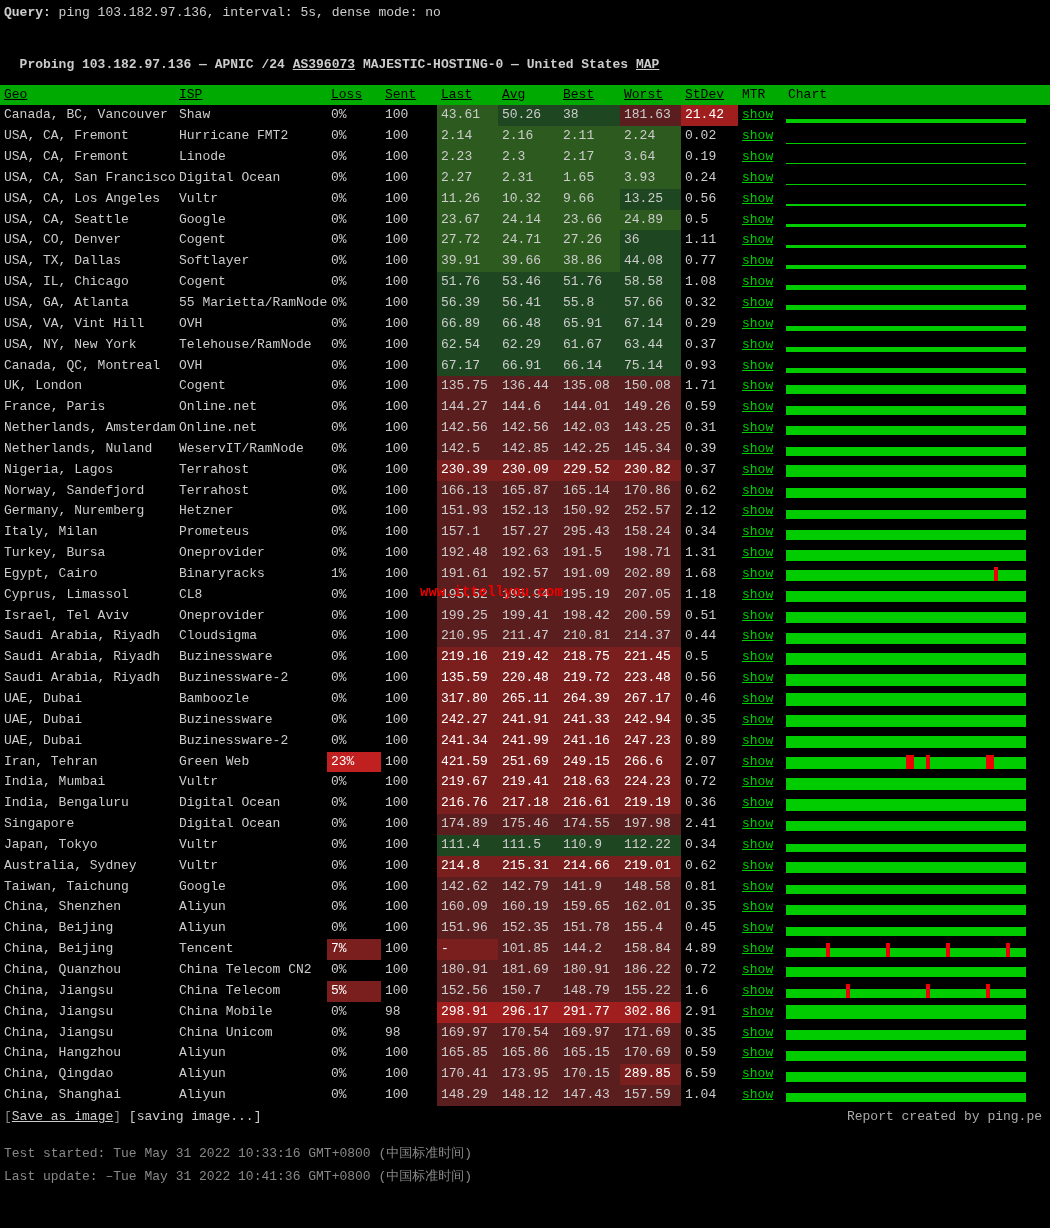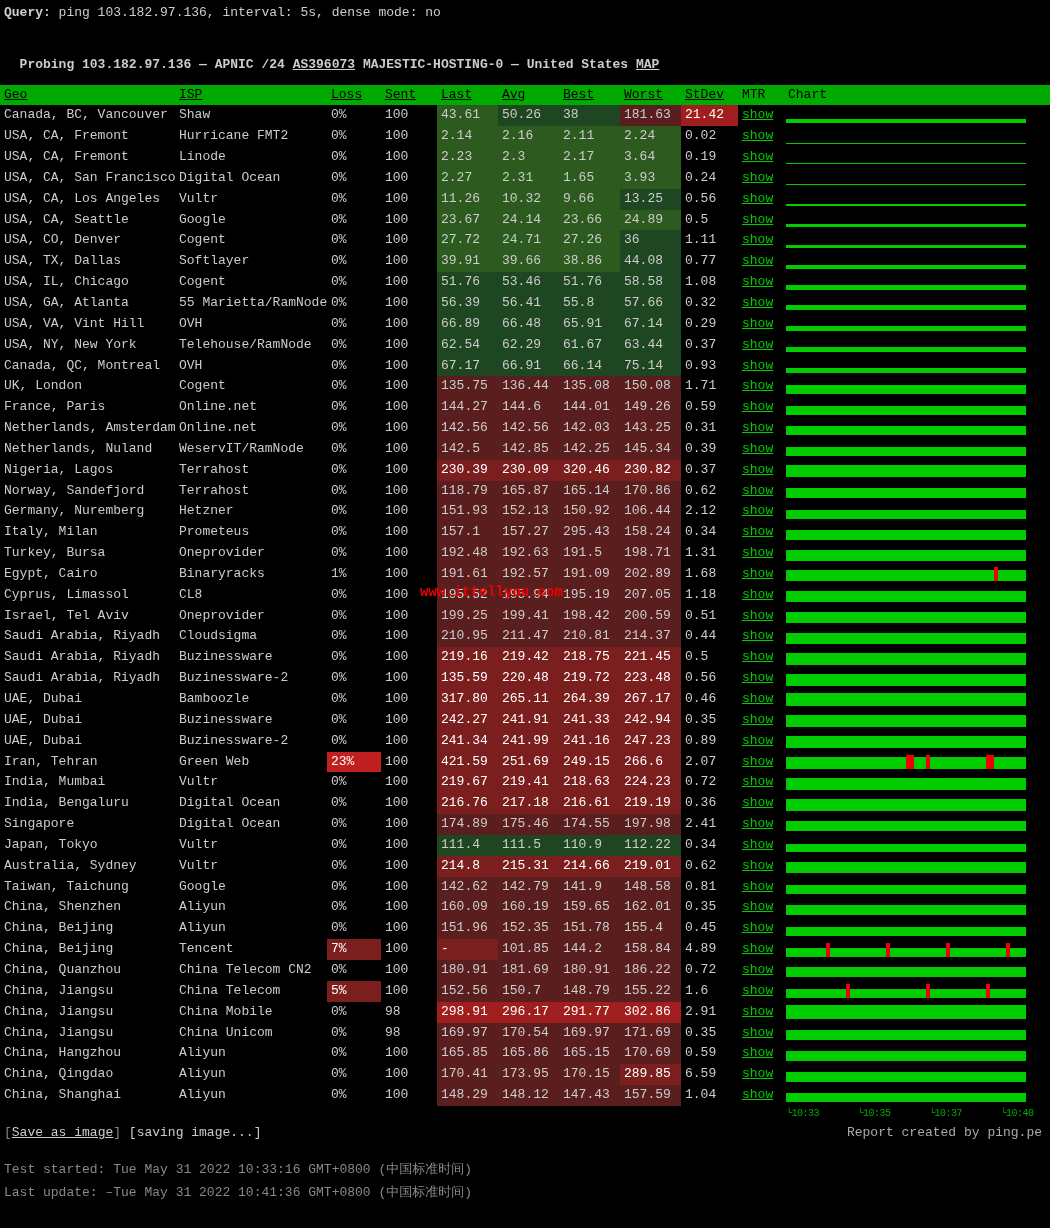--- a/index.html
+++ b/index.html
@@ -1373,21 +1373,21 @@
           </div>
         </td>
       </tr>
       <tr>
         <td class="geo">Nigeria, Lagos</td>
         <td class="isp">Terrahost</td>
         <td class="num ">0%</td>
         <td class="num">100</td>
         <td class="num r1">230.39</td>
         <td class="num r1">230.09</td>
-        <td class="num r1">320.46</td>
+        <td class="num r1">229.52</td>
         <td class="num r1">230.82</td>
         <td class="num ">0.37</td>
         <td><a class="show">show</a></td>
         <td class="chartcell">
           <div class="chart">
             <div class="bar" style="left: 0px; height: 12px;"></div>
             <div class="bar" style="left: 4px; height: 12px;"></div>
             <div class="bar" style="left: 8px; height: 12px;"></div>
             <div class="bar" style="left: 12px; height: 12px;"></div>
             <div class="bar" style="left: 16px; height: 12px;"></div>
@@ -1447,21 +1447,21 @@
             <div class="bar" style="left: 232px; height: 12px;"></div>
             <div class="bar" style="left: 236px; height: 12px;"></div>
           </div>
         </td>
       </tr>
       <tr>
         <td class="geo">Norway, Sandefjord</td>
         <td class="isp">Terrahost</td>
         <td class="num ">0%</td>
         <td class="num">100</td>
-        <td class="num r0">118.79</td>
+        <td class="num r0">166.13</td>
         <td class="num r0">165.87</td>
         <td class="num r0">165.14</td>
         <td class="num r0">170.86</td>
         <td class="num ">0.62</td>
         <td><a class="show">show</a></td>
         <td class="chartcell">
           <div class="chart">
             <div class="bar" style="left: 0px; height: 10px;"></div>
             <div class="bar" style="left: 4px; height: 10px;"></div>
             <div class="bar" style="left: 8px; height: 10px;"></div>
@@ -1526,21 +1526,21 @@
         </td>
       </tr>
       <tr>
         <td class="geo">Germany, Nuremberg</td>
         <td class="isp">Hetzner</td>
         <td class="num ">0%</td>
         <td class="num">100</td>
         <td class="num r0">151.93</td>
         <td class="num r0">152.13</td>
         <td class="num r0">150.92</td>
-        <td class="num r0">106.44</td>
+        <td class="num r0">252.57</td>
         <td class="num ">2.12</td>
         <td><a class="show">show</a></td>
         <td class="chartcell">
           <div class="chart">
             <div class="bar" style="left: 0px; height: 9px;"></div>
             <div class="bar" style="left: 4px; height: 9px;"></div>
             <div class="bar" style="left: 8px; height: 9px;"></div>
             <div class="bar" style="left: 12px; height: 9px;"></div>
             <div class="bar" style="left: 16px; height: 9px;"></div>
             <div class="bar" style="left: 20px; height: 9px;"></div>
@@ -3722,24 +3722,20 @@
             <div class="bar" style="left: 212px; height: 9px;"></div>
             <div class="bar" style="left: 216px; height: 9px;"></div>
             <div class="bar" style="left: 220px; height: 9px;"></div>
             <div class="bar" style="left: 224px; height: 9px;"></div>
             <div class="bar" style="left: 228px; height: 9px;"></div>
             <div class="bar" style="left: 232px; height: 9px;"></div>
             <div class="bar" style="left: 236px; height: 9px;"></div>
           </div>
         </td>
       </tr>
-      <tr>
-        <td colspan="10"></td>
-        <td class="axis">└10:33&nbsp;&nbsp;&nbsp;&nbsp;&nbsp;&nbsp;&nbsp;└10:35&nbsp;&nbsp;&nbsp;&nbsp;&nbsp;&nbsp;&nbsp;└10:37&nbsp;&nbsp;&nbsp;&nbsp;&nbsp;&nbsp;&nbsp;└10:40</td>
-      </tr>
     </tbody>
 </table>
 
 <table style="width:100%;">
     <tbody>
       <tr>
 <td class="footer">
   [<span class="link wht">Save as image</span>] <span class="wht">[saving image...]</span>
 </td>
 <td class="footer rightnote">Report created by ping.pe</td>

